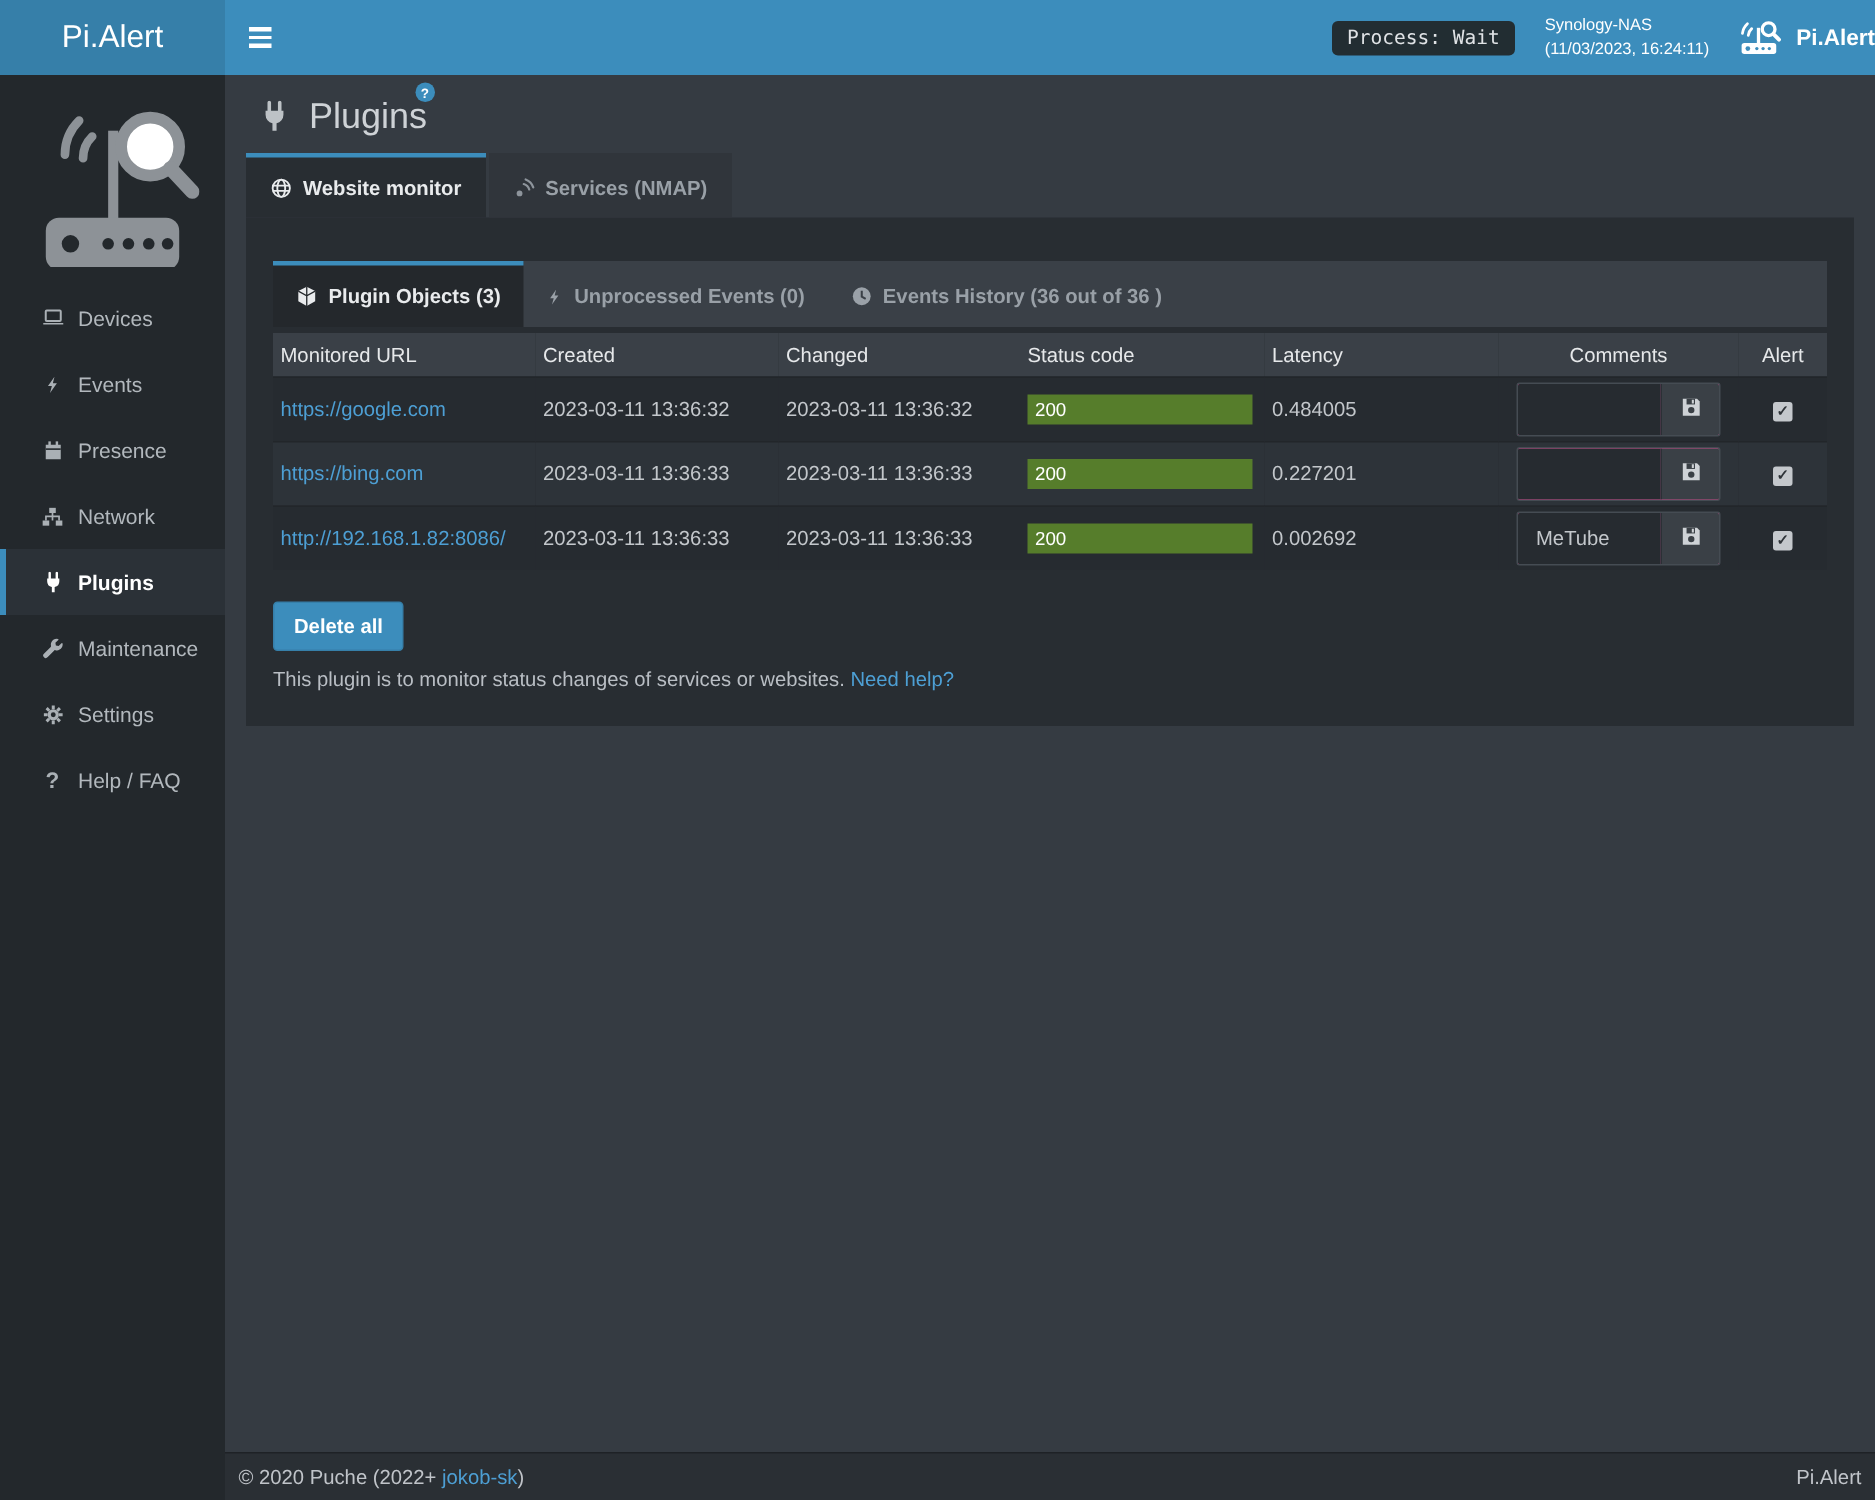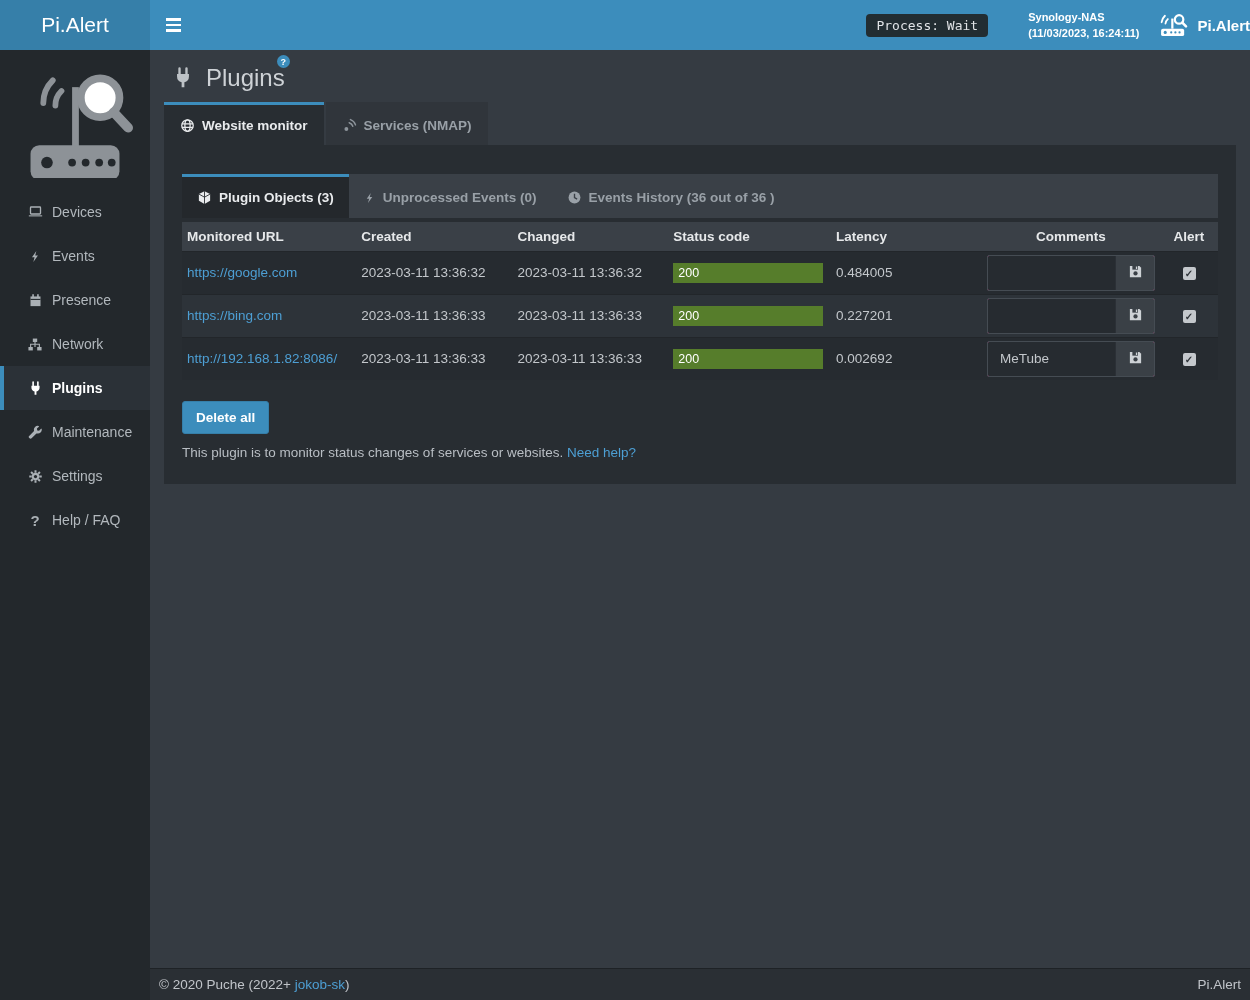--- a/index.html
+++ b/index.html
@@ -11,21 +11,21 @@
   .navbar { position:absolute; top:0; left:0; right:0; height:50px; display:flex; background:#3c8dbc; z-index:5; }
   .navbar-logo { width:150px; height:50px; background:#367fa9; color:#fff; font-size:21px;
                  display:flex; align-items:center; justify-content:center; cursor:pointer; }
   .navbar-logo .thin { font-weight:300; } .navbar-logo b { font-weight:400; }
   .navbar-main { flex:1; display:flex; align-items:center; justify-content:space-between; }
   .hamburger { width:46px; height:50px; display:flex; flex-direction:column; align-items:center; justify-content:center; gap:3px; cursor:pointer; }
   .hamburger span { display:block; width:15px; height:2.5px; background:#fff; }
   .nav-right { display:flex; align-items:center; gap:20px; }
   .proc-badge { background:#222d32; color:#e0e3e6; font-family:"DejaVu Sans Mono",monospace;
                 font-size:13px; padding:4px 10px; border-radius:4px; white-space:nowrap; }
-  .device-info { color:#fff; font-size:11px; font-weight:bold; line-height:1.5; text-align:left;margin-left:20px; }
+  .device-info { color:#fff; font-size:11px; font-weight:normal; line-height:1.5; text-align:left; }
   .nav-brand { display:flex; align-items:center; gap:8px; color:#fff; font-size:15px; font-weight:bold; }
 
   
   .sidebar { position:absolute; top:50px; left:0; bottom:0; width:150px; background:#23282c; }
   .side-logo { display:flex; justify-content:center; padding:12px 0 8px; }
   .menu { list-style:none; margin-top:4px; }
   .menu li { height:44px; display:flex; align-items:center; padding-left:21px;
              color:#b2b8bd; font-size:14px; cursor:pointer; border-left:4px solid transparent; }
   .menu li .mi { width:20px; margin-right:7px; display:inline-flex; justify-content:center; color:#aab0b5; }
   .menu li.active { background:#2b3137; border-left-color:#3c8dbc; color:#fff; font-weight:bold; }
@@ -51,29 +51,29 @@
   .card { margin:0 14px; background:#282d32; padding:29px 18px 24px; }
 
   .inner-tabs { display:flex; background:#3a4047; height:44px; }
   .itab { display:flex; align-items:center; gap:7px; padding:0 15px; font-size:13.5px; font-weight:600;
           color:#99a0a7; border-top:3px solid transparent; cursor:pointer; }
   .itab .ii { display:flex; color:#9aa1a8; }
   .itab.active { background:#24282c; border-top-color:#3c8dbc; color:#e9ebed; }
   .itab.active .ii { color:#e9ebed; }
 
   table { width:100%; border-collapse:collapse; margin-top:4px; font-size:13.5px; }
-  thead th { background:#3a4047; height:29px; text-align:left; color:#e6e8ea; font-weight:bold; padding:0 5px; }
+  thead th { background:#3a4047; height:29px; text-align:left; color:#e6e8ea; font-weight:normal; padding:0 5px; }
   thead th.c { text-align:center; }
   tbody td { height:43px; padding:0 5px; color:#c3c7cb; }
   tbody tr { border-top:1px solid #22262a; }
   tbody tr:nth-child(odd) { background:#262b30; }
   tbody tr:nth-child(even) { background:#2d3339; }
   .status-bar { width:150px; height:20px; background:#567d2b; color:#fff; font-size:12.5px;
                 line-height:20px; padding-left:5px; }
-  .comment-widget { display:flex; width:168px; height:36px; border:1px solid #454c53; border-radius:2px;
+  .comment-widget { display:flex; width:136px; height:36px; border:1px solid #454c53; border-radius:2px;
                     overflow:hidden; margin:0 auto; background:#ec4899; }
   .comment-input { flex:1; min-width:0; background:#262b30; border:none; outline:none; color:#c3c7cb;
                    font-size:13.5px; padding:0 12px; font-family:"Liberation Sans",sans-serif; }
   .save-btn { width:39px; background:#3a4046; border:none; border-left:1px solid #2b3036;
               display:flex; align-items:center; justify-content:center; cursor:pointer; }
   .td-c { text-align:center; }
   .checkbox { display:inline-block; width:13px; height:13px; background:#c4c8cc; border-radius:2px;
               color:#2e3338; font-size:10px; line-height:13px; text-align:center; font-weight:bold; cursor:pointer; }
 
   .delete-btn { margin-top:21px; background:#3c8dbc; border:1px solid #367fa9; border-radius:3px;

